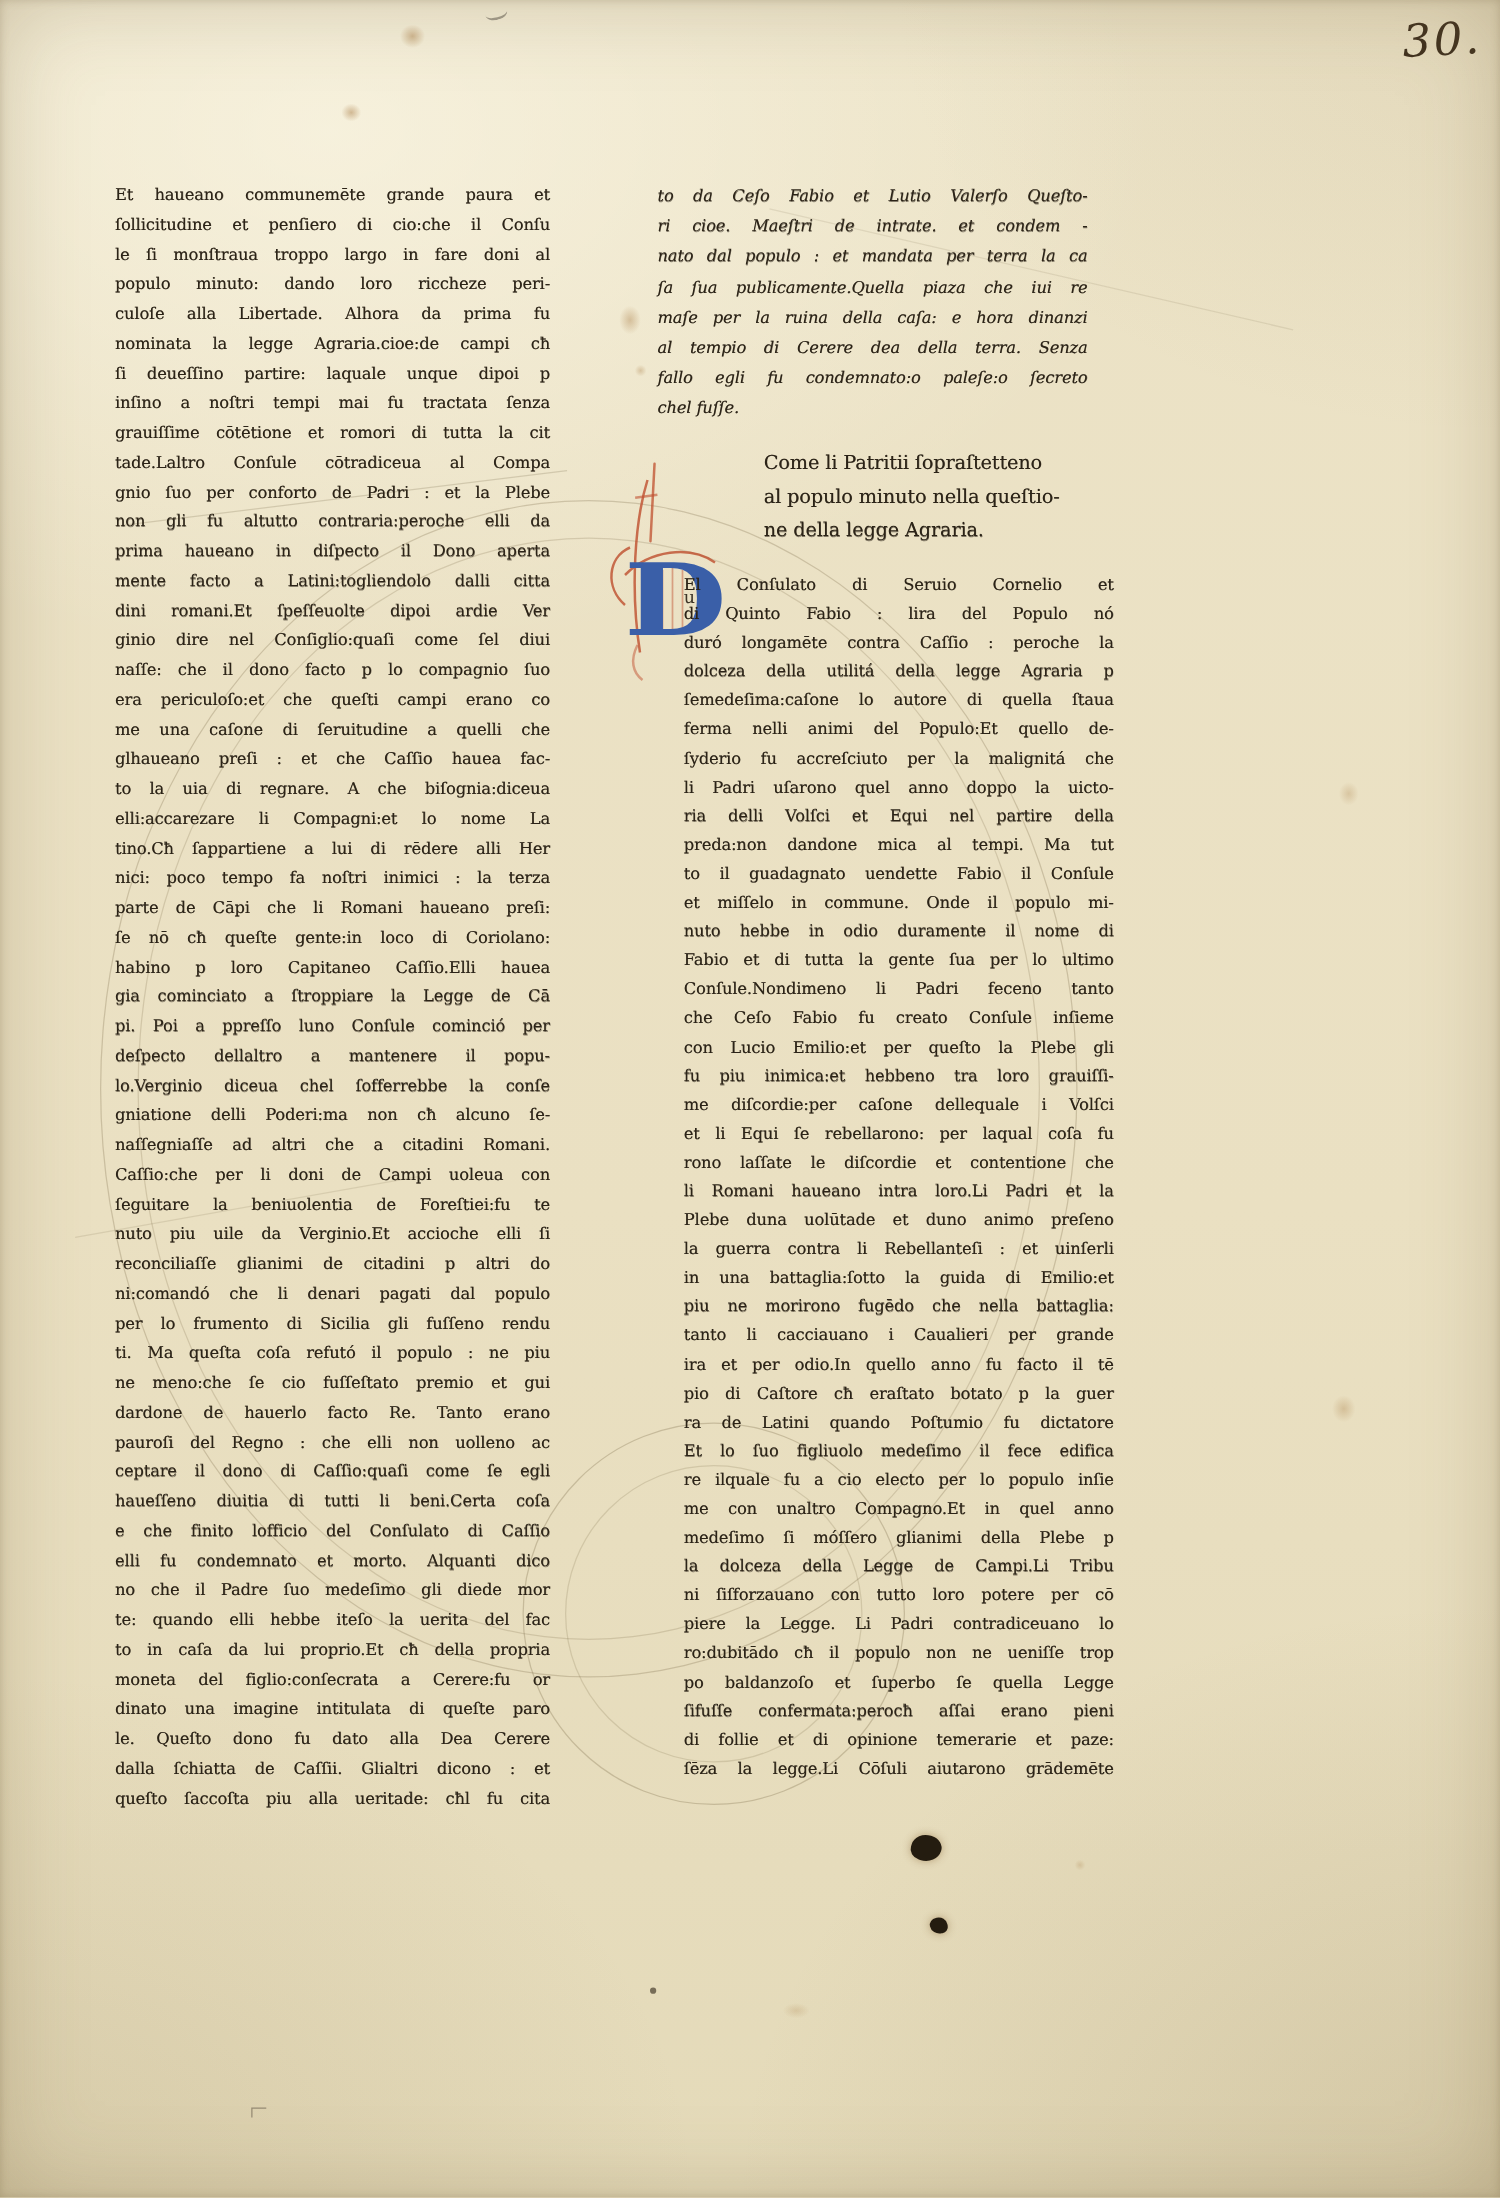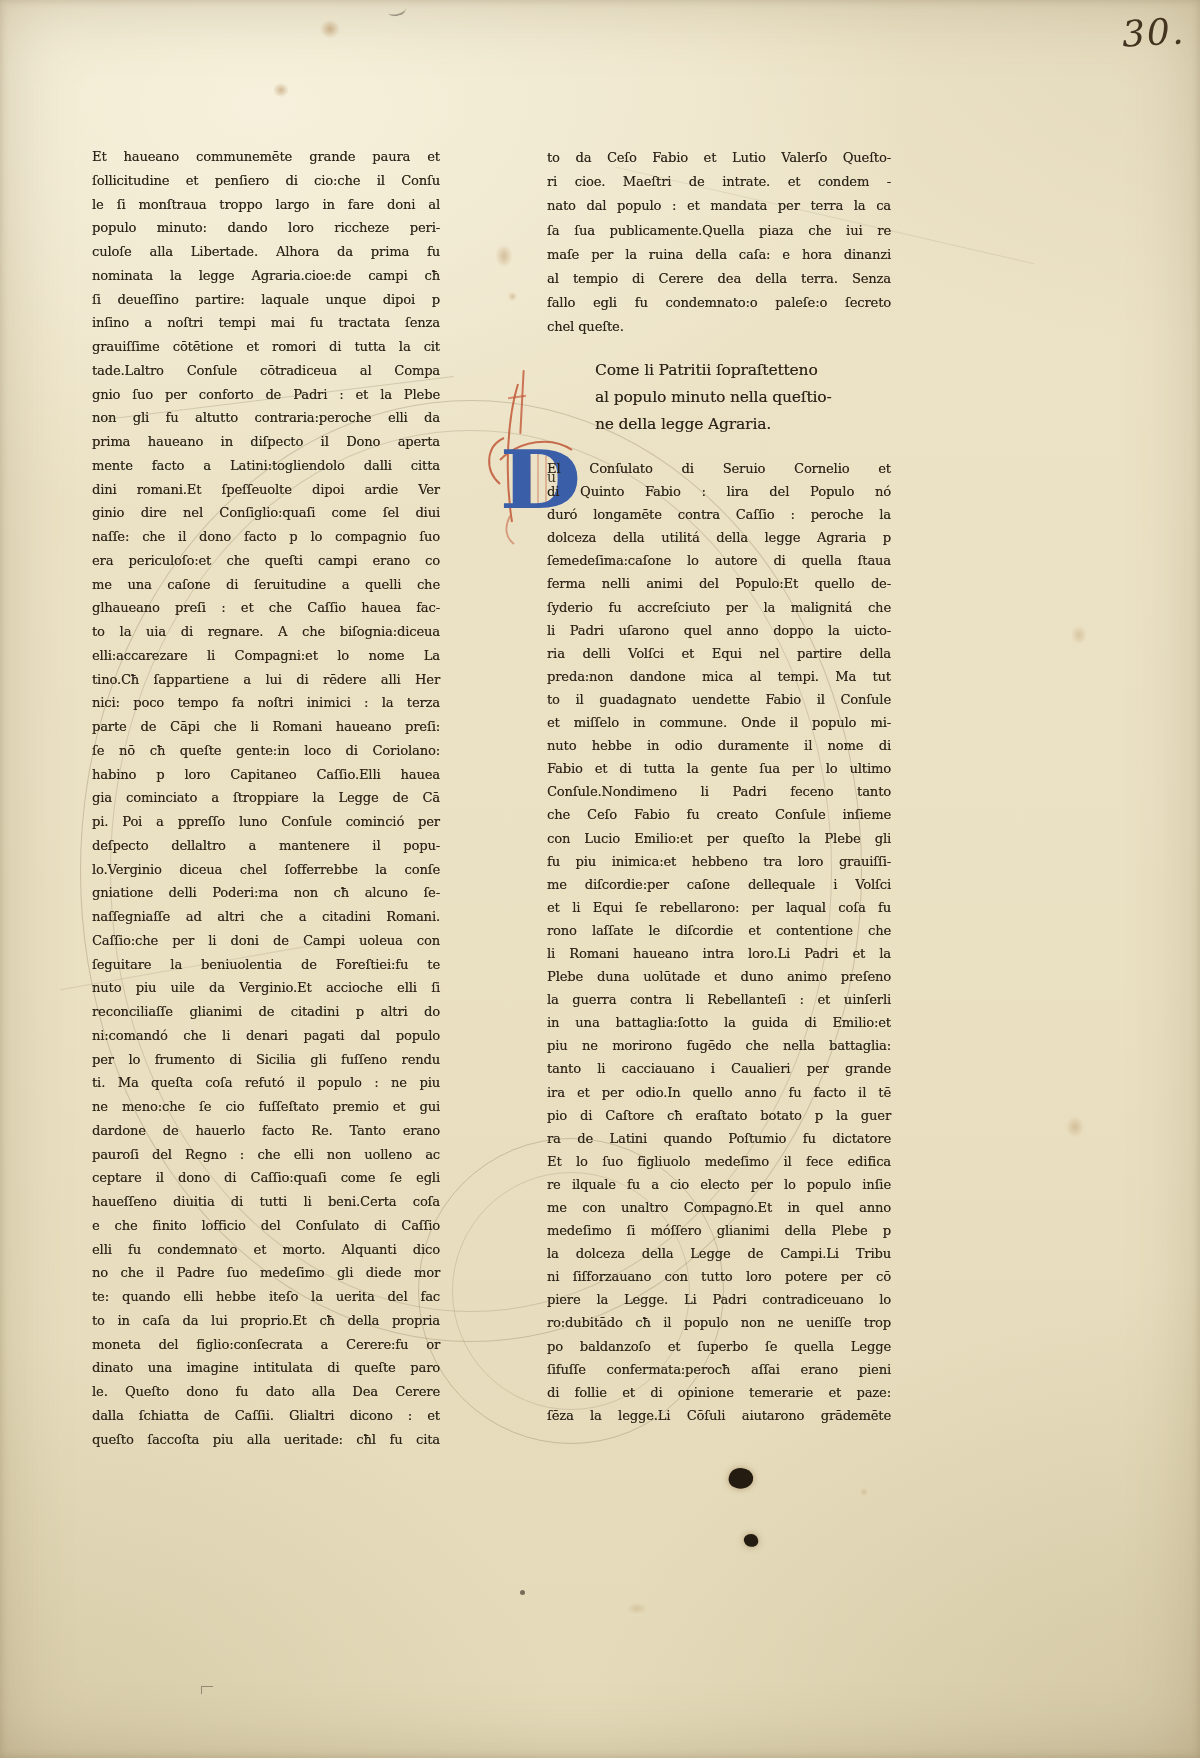--- a/index.html
+++ b/index.html
@@ -11,23 +11,23 @@
       radial-gradient(900px 700px at 100% 100%, rgba(140,118,76,0.20), rgba(140,118,76,0) 68%),
       radial-gradient(800px 600px at 0% 100%, rgba(140,118,76,0.16), rgba(140,118,76,0) 70%),
       radial-gradient(700px 500px at 100% 0%, rgba(150,128,86,0.10), rgba(150,128,86,0) 70%),
       linear-gradient(180deg,#ece3c7 0%,#eae0c2 55%,#e4dab9 100%);}
   .page::after{content:"";position:absolute;inset:0;pointer-events:none;
     box-shadow:inset 0 0 70px rgba(118,98,58,0.28), inset 0 0 8px rgba(100,82,48,0.25);}
   
   .txt{position:absolute;color:#2b2317;font-size:13px;letter-spacing:-0.1px;
        text-shadow:0.25px 0.3px 0.3px rgba(43,35,23,0.55);}
   .tline{text-align:justify;text-align-last:justify;white-space:normal;}
-  .hline{text-align:left;text-align-last:left;}
+  .hline{text-align:left;text-align-last:left;margin-left:16px;}
   .col-left{left:92px;top:145px;width:348px;line-height:23.75px;}
-  .col-r1{left:547px;top:146px;width:344px;line-height:24.2px;}
+  .col-r1{left:526px;top:146px;width:344px;line-height:24.2px;font-style:italic;}
   .col-r1 .tline:last-child{text-align-last:left;}
   .heading{left:595px;top:357px;width:270px;line-height:27px;font-size:15.4px;}
   .col-body{left:547px;top:457px;width:344px;line-height:23.1px;}
   .col-body .indent{}
   
   .dropcap{position:absolute;left:490px;top:426px;width:120px;height:110px;overflow:visible;}
   .dropcap svg{overflow:visible;}
   .rubric-line{position:absolute;left:521px;top:370px;width:1.7px;height:64px;
       background:#bf4f2e;opacity:.75;transform:rotate(3deg);border-radius:2px;}
   .rubric-dash{position:absolute;left:508px;top:396px;width:18px;height:1.6px;
@@ -159,21 +159,21 @@
     </div>
 
   <div class="txt col-r1">
       <div class="tline">to da Ceſo Fabio et Lutio Valerſo Queſto-</div>
       <div class="tline">ri cioe. Maeſtri de intrate. et condem -</div>
       <div class="tline">nato dal populo : et mandata per terra la ca</div>
       <div class="tline">ſa ſua publicamente.Quella piaza che iui re</div>
       <div class="tline">maſe per la ruina della caſa: e hora dinanzi</div>
       <div class="tline">al tempio di Cerere dea della terra. Senza</div>
       <div class="tline">fallo egli fu condemnato:o paleſe:o ſecreto</div>
-      <div class="tline">chel queſte.</div>
+      <div class="tline">chel fuſſe.</div>
     </div>
 
   <div class="txt heading">
       <div class="hline">Come li Patritii ſopraſtetteno</div>
       <div class="hline">al populo minuto nella queſtio-</div>
       <div class="hline">ne della legge Agraria.</div>
     </div>
 
   <div class="rubric-line"></div>
   <div class="rubric-dash"></div>

